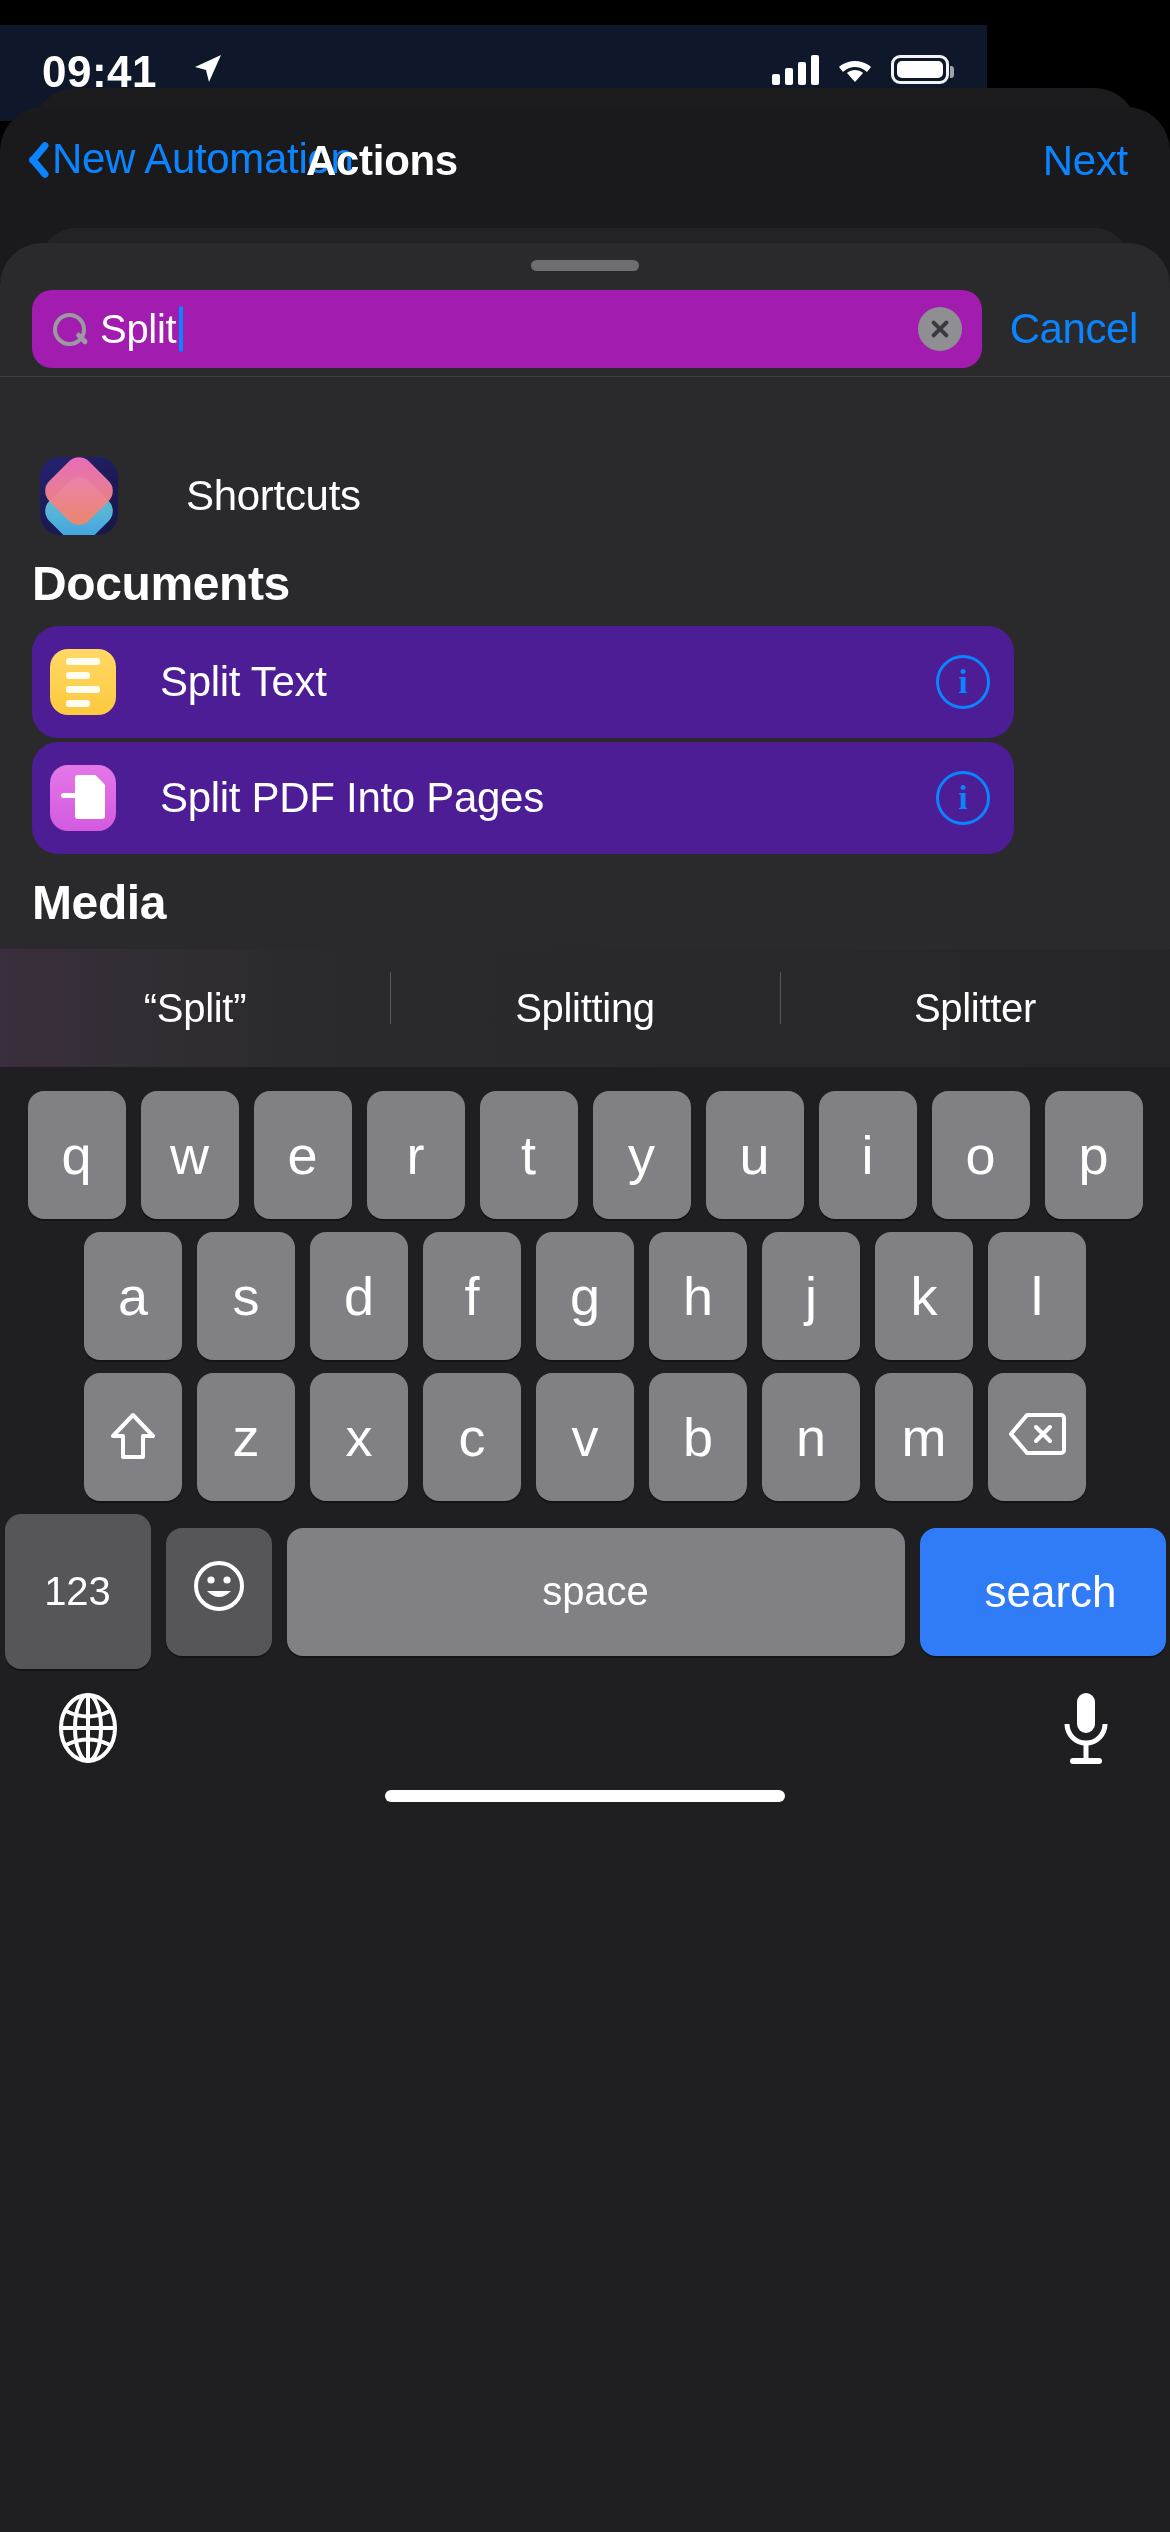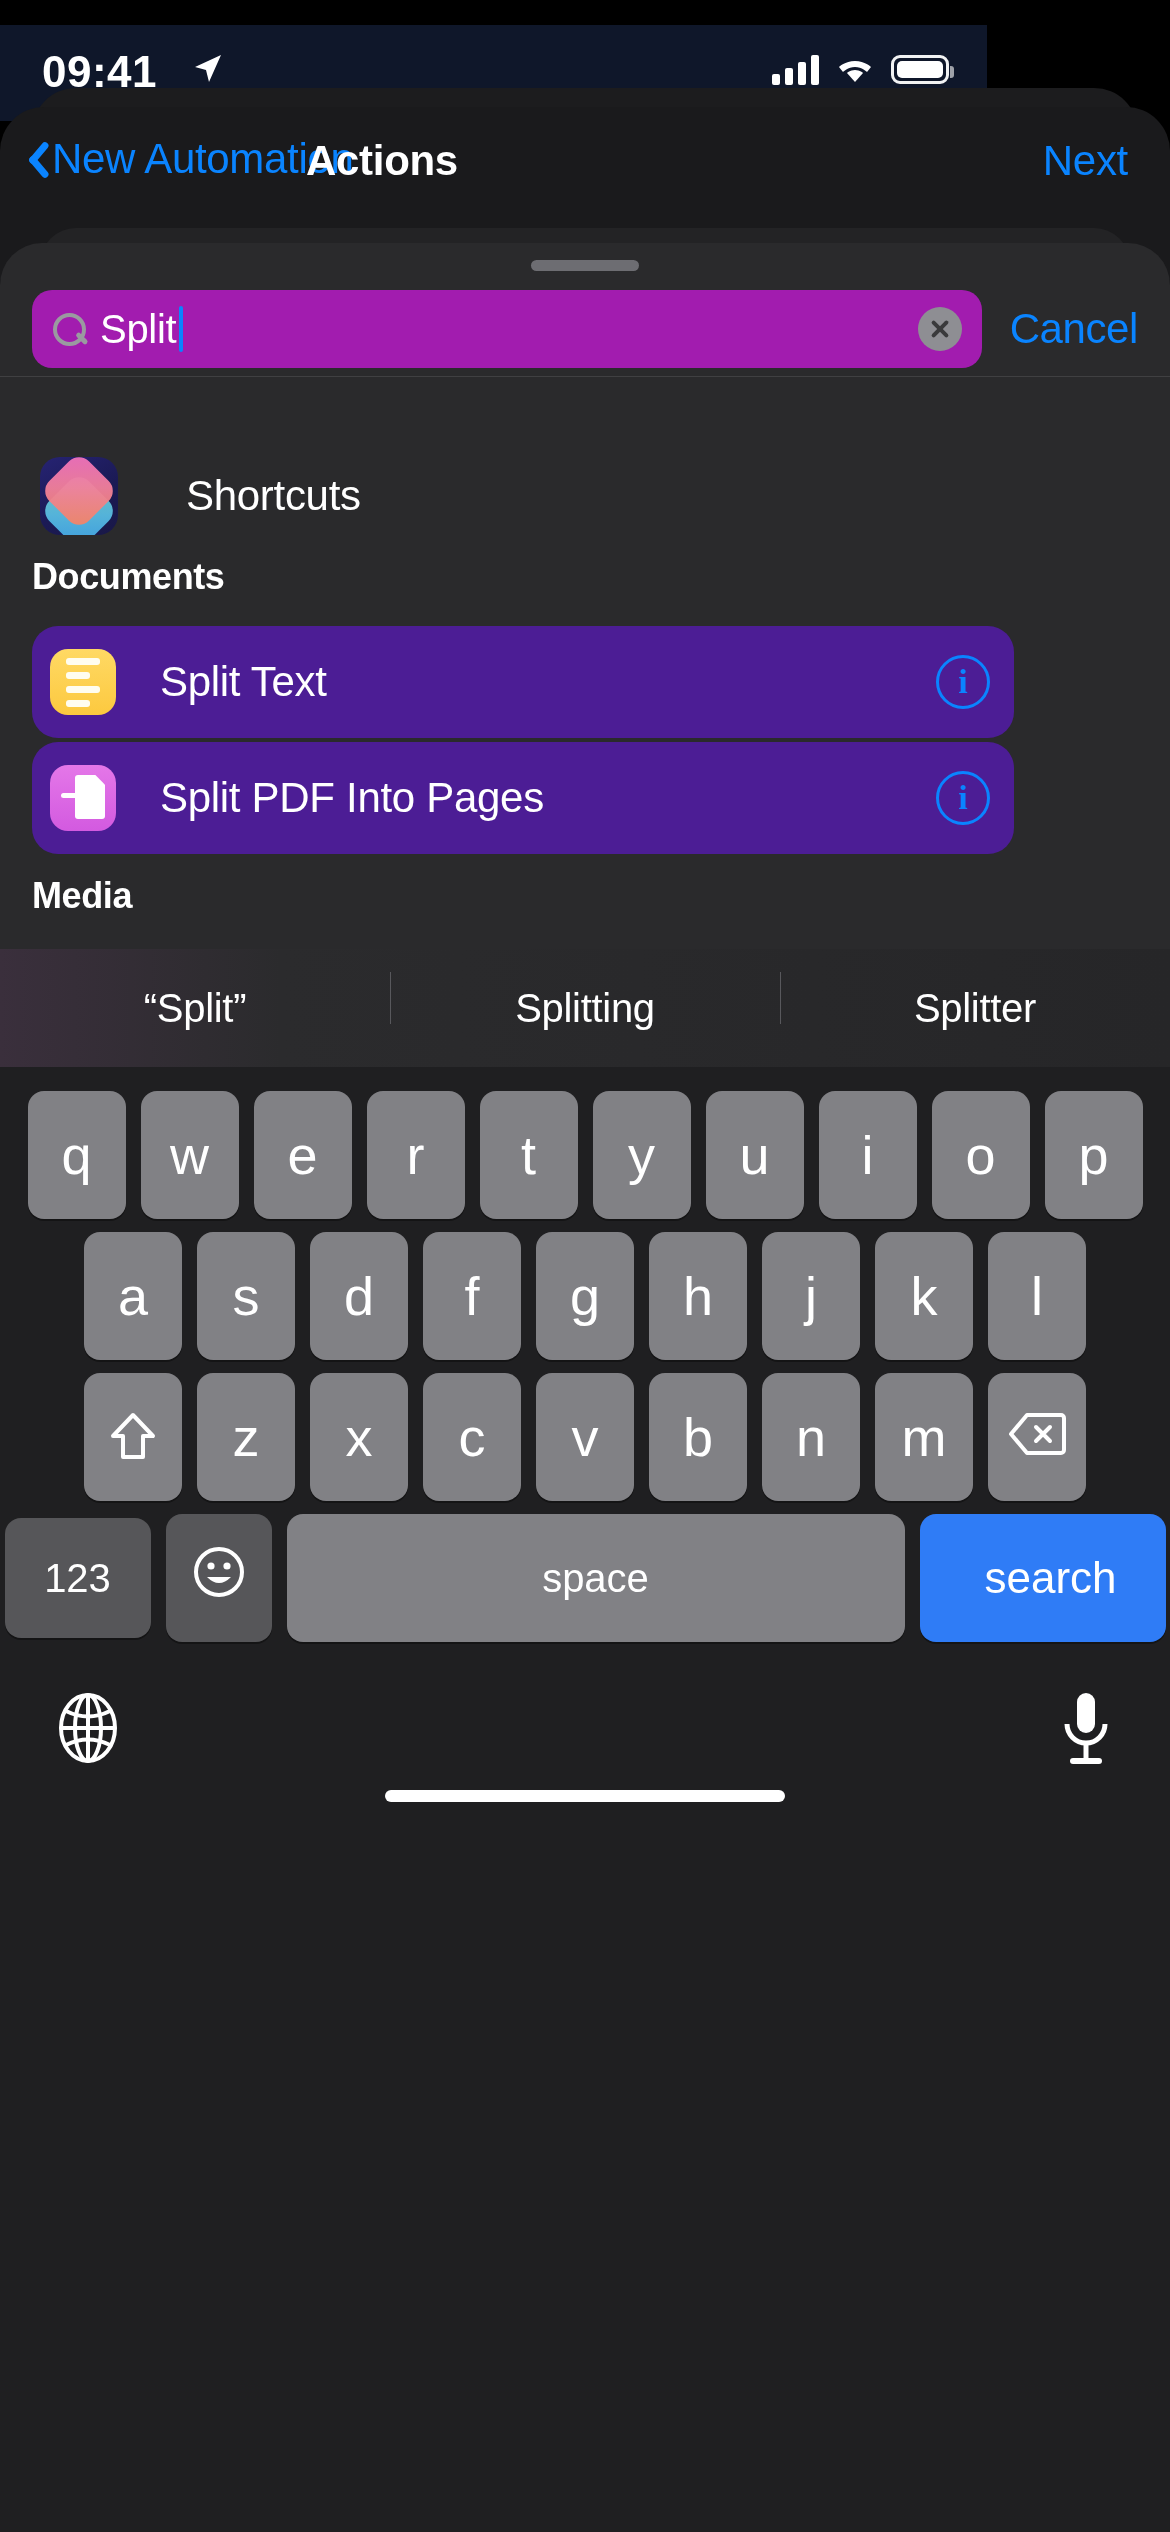--- a/index.html
+++ b/index.html
@@ -64,21 +64,21 @@
 
   
   .approw{position:absolute;top:177px;left:0;width:1170px;height:152px;display:flex;align-items:center;padding-left:40px;cursor:pointer;}
   .appicon{width:78px;height:78px;border-radius:20px;background:linear-gradient(150deg,#262373 0%,#1b1a55 55%,#191847 100%);position:relative;overflow:hidden;flex:none;}
   .dia{position:absolute;width:56px;height:56px;border-radius:14px;transform:rotate(45deg);}
   .dia.top{left:11px;top:6px;background:linear-gradient(135deg,#f06fc0 0%,#f2809c 45%,#f2855f 100%);opacity:.95;}
   .dia.bot{left:11px;top:26px;background:linear-gradient(135deg,#7fd9c4 0%,#5bc4e8 55%,#3ea8f0 100%);opacity:.9;}
   .applabel{margin-left:68px;color:#fff;font-size:42px;letter-spacing:-0.3px;}
 
   
-  .sect{position:absolute;left:32px;color:#fff;font-size:36px;font-weight:700;letter-spacing:-0.4px;}
+  .sect{position:absolute;left:32px;color:#fff;font-size:48px;font-weight:700;letter-spacing:-0.4px;}
   .sect.documents{top:313px;}
   .sect.media{top:632px;}
 
   
   .resultcard{position:absolute;left:32px;width:982px;height:112px;background:#4c1d95;border-radius:26px;display:flex;align-items:center;padding:0 24px 0 18px;cursor:pointer;}
   .resultcard.r0{top:383px;}
   .resultcard.r1{top:499px;}
   .ricon{width:66px;height:66px;border-radius:18px;flex:none;position:relative;display:flex;align-items:center;justify-content:center;}
   .ricon.yellow{background:linear-gradient(180deg,#ffd964 0%,#fcc93f 100%);}
   .ricon.magenta{background:linear-gradient(180deg,#e477e8 0%,#d35ae0 100%);}
@@ -108,21 +108,21 @@
   .krow.r2{top:283px;gap:15px;}
   .krow.r3{top:424px;gap:15px;align-items:center;}
   .krow.r4{top:565px;gap:15px;align-items:center;}
   .key{background:#818185;border-radius:16px;color:#fff;display:flex;align-items:center;justify-content:center;font-size:54px;font-weight:400;box-shadow:0 2px 0 rgba(0,0,0,.35);cursor:pointer;}
   .krow.r1 .key{width:98px;height:128px;}
   .krow.r2 .key{width:98px;height:128px;}
   .krow.r3 .key{width:98px;height:128px;}
   .key.dark{background:#565659;}
   .key.shift{width:140px;height:128px;}
   .key.del{width:140px;height:128px;}
-  .key.num{width:146px;height:120px;font-size:40px;}
+  .key.num{width:146px;height:155px;font-size:40px;}
   .key.emoji{width:106px;height:128px;}
   .key.space{width:618px;height:128px;font-size:40px;}
   .key.search{width:246px;height:128px;background:#2f7cf6;font-size:44px;padding-left:16px;}
 
   .shiftglyph{width:46px;height:50px;position:relative;}
   .shiftglyph svg{width:46px;height:50px;}
   .delglyph svg{width:58px;height:44px;}
   .emojiglyph svg{width:54px;height:54px;}
 
   .kb-bottom{position:absolute;top:735px;left:0;width:1170px;height:140px;}

